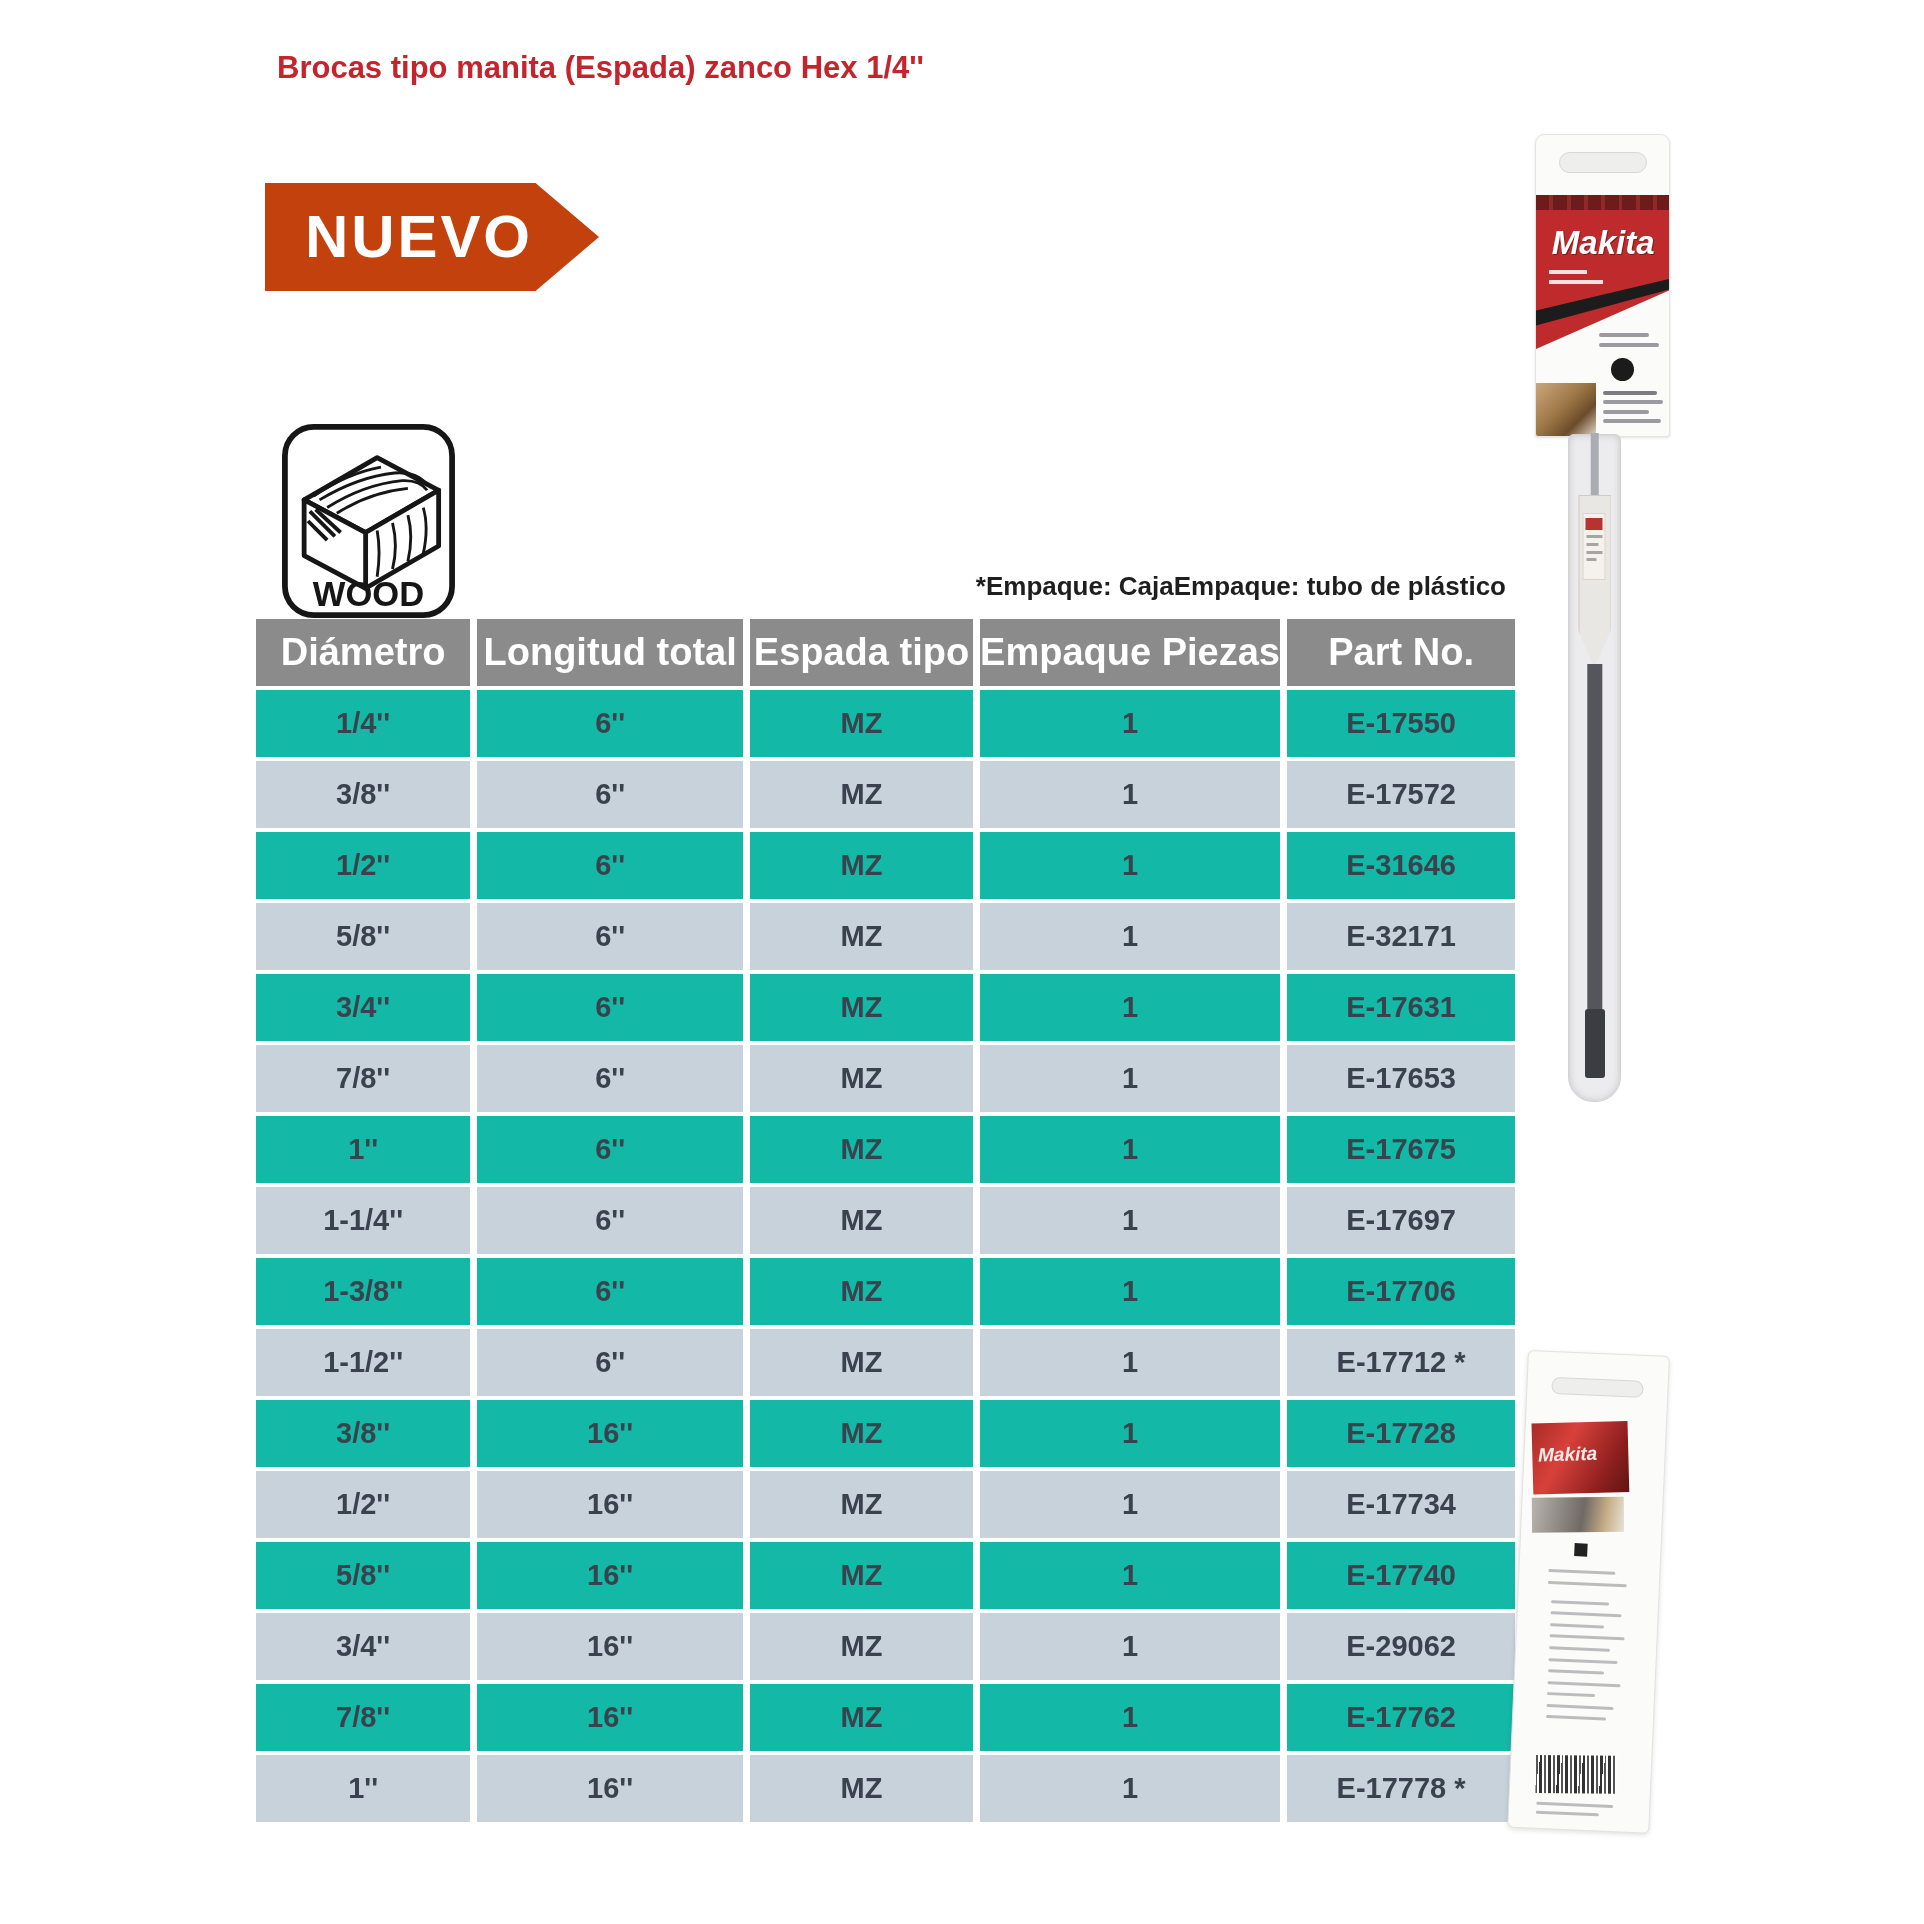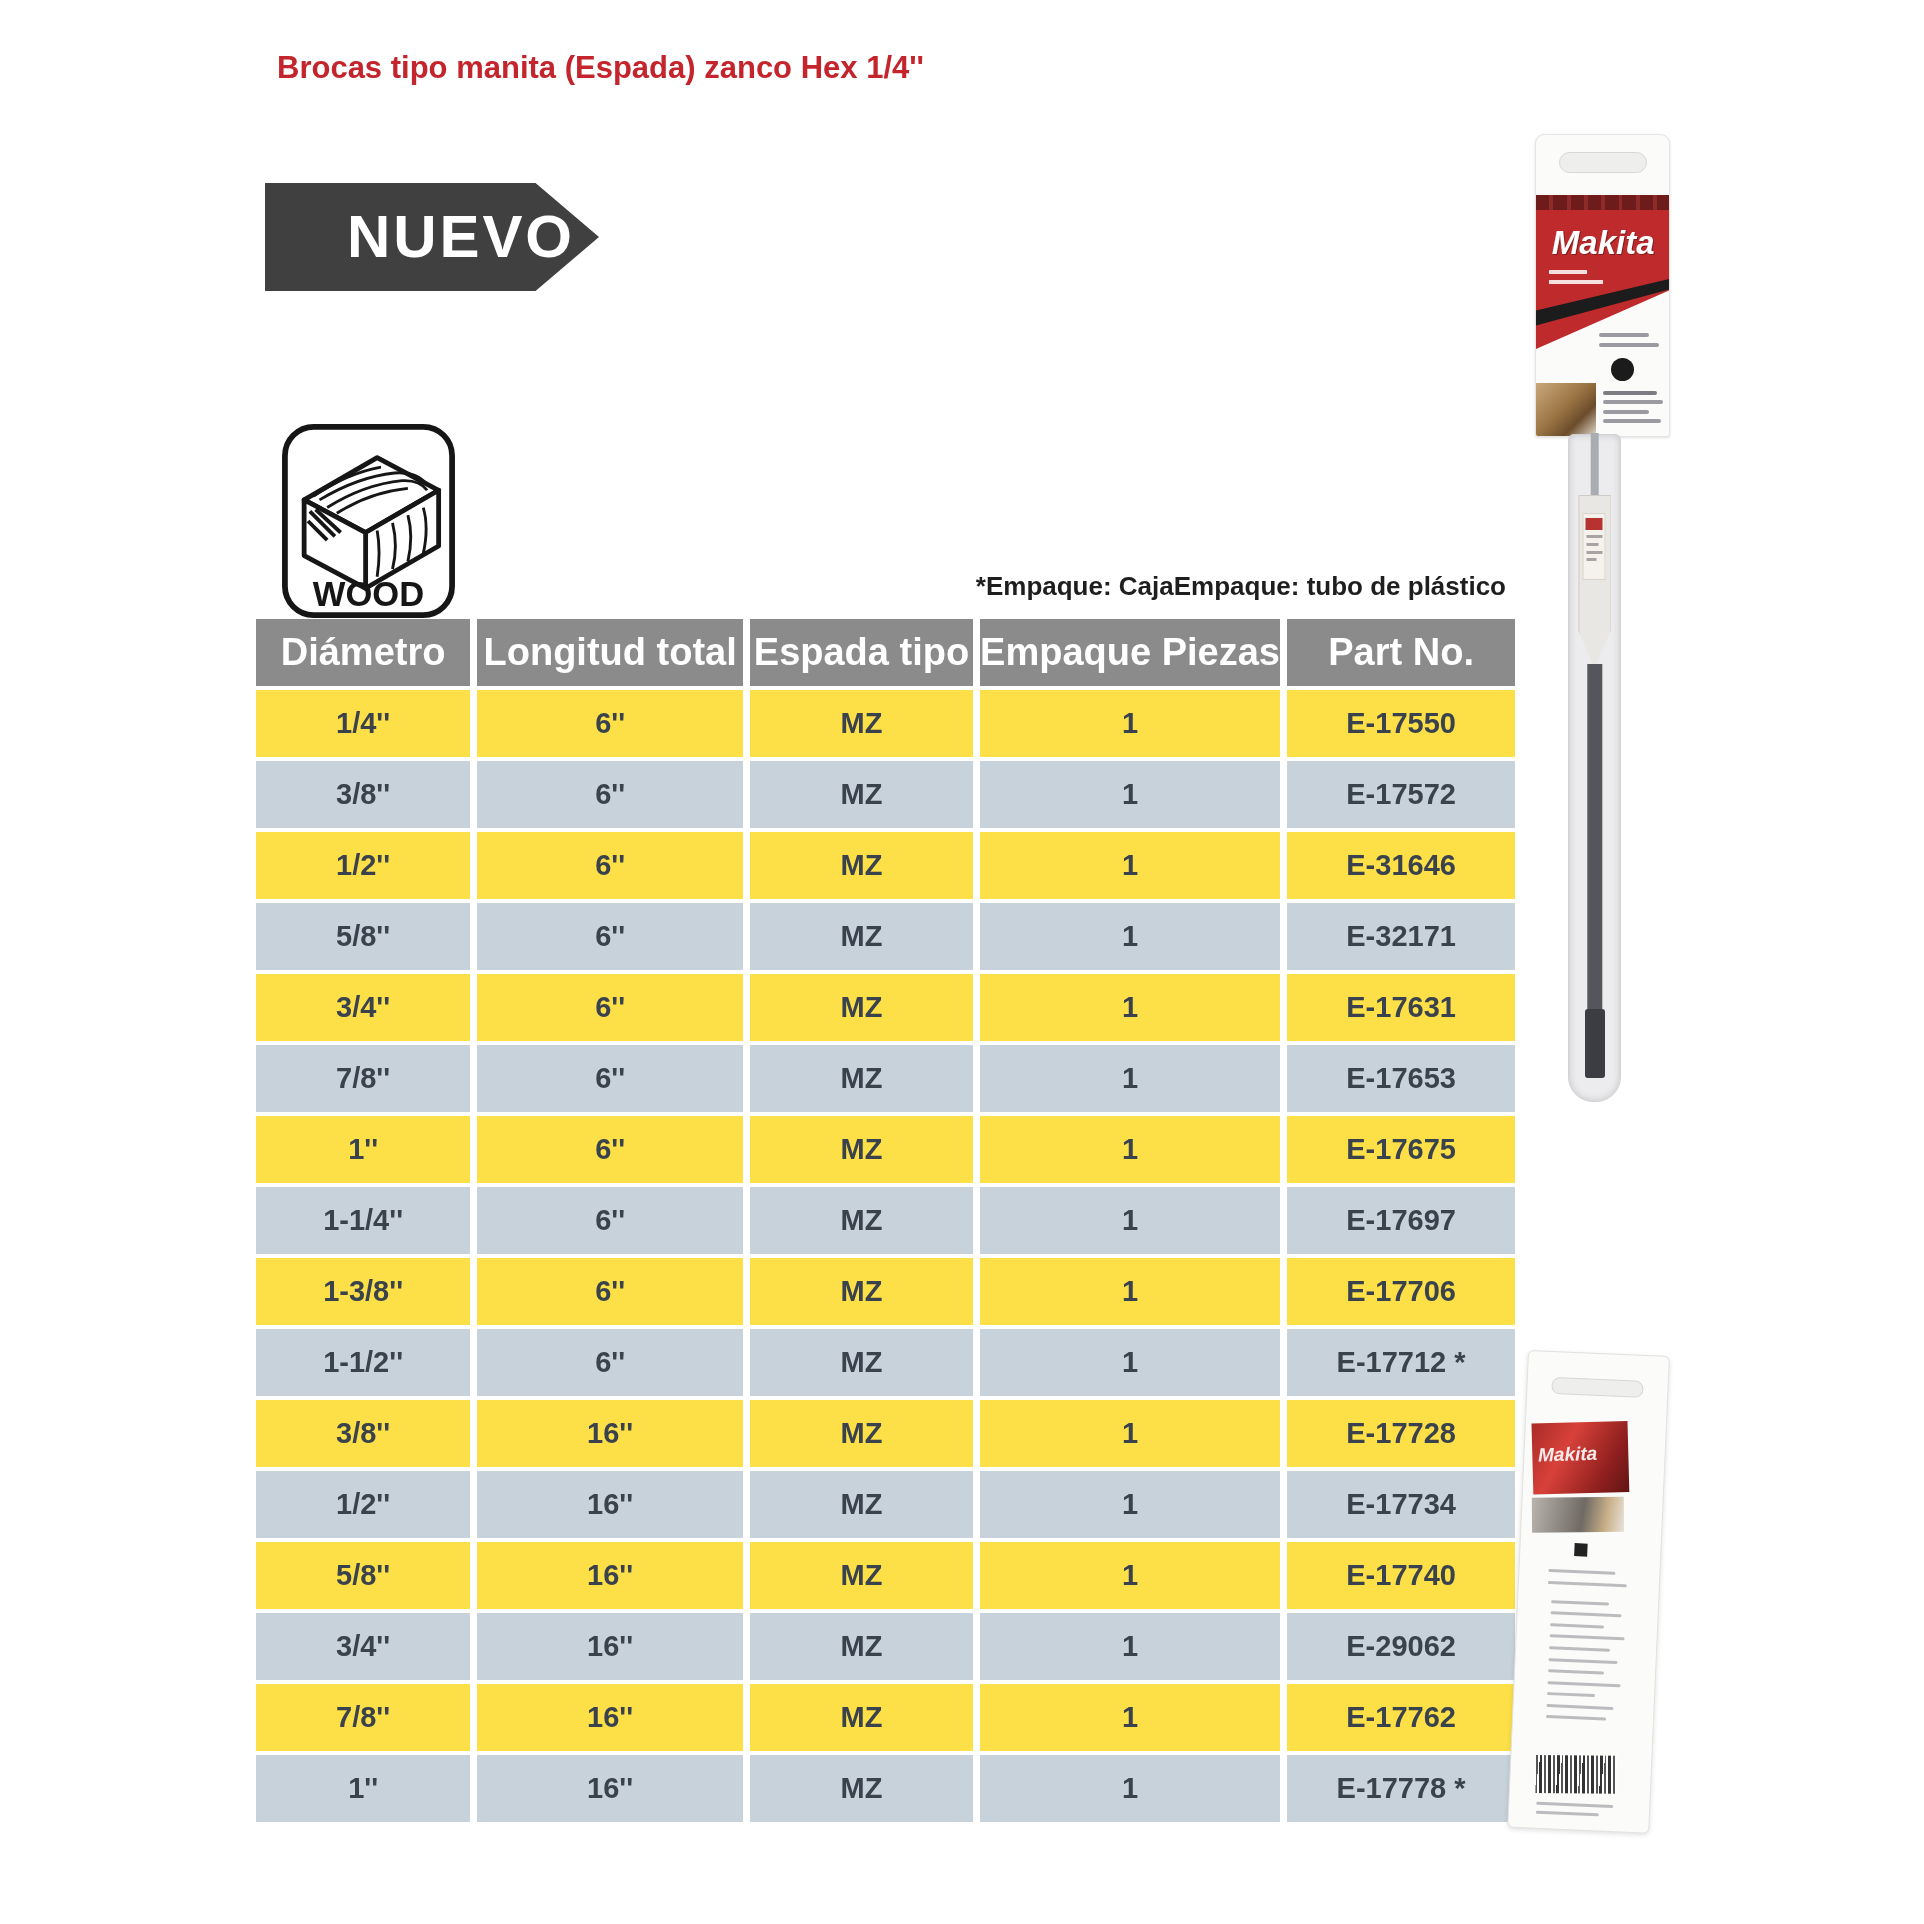--- a/index.html
+++ b/index.html
@@ -10,23 +10,23 @@
   }
   
   .page-title{
     position:absolute; left:277px; top:50px;
     font-size:31px; font-weight:bold; color:#c4242b; letter-spacing:0;
     white-space:nowrap;
   }
   
   .nuevo-banner{
     position:absolute; left:265px; top:183px; width:334px; height:108px;
-    background:#404040;
+    background:#c2410c;
     clip-path:polygon(0 0, 81% 0, 100% 50%, 81% 100%, 0 100%);
-    display:flex; align-items:center;padding-left:42px;
+    display:flex; align-items:center;
   }
   .nuevo-banner span{
     color:#ffffff; font-weight:bold; font-size:60px; letter-spacing:2.9px;
     padding-left:40px; line-height:1;
   }
   
   .wood-box{ position:absolute; left:281px; top:423px; width:175px; height:196px; }
   
   .notes{
     position:absolute; left:257px; top:571px; width:1249px;
@@ -40,21 +40,21 @@
     table-layout:fixed;
   }
   .spec-table th{
     background:#8b8b8b; color:#ffffff; font-weight:bold; font-size:38px;
     height:67px; text-align:center; vertical-align:middle;
   }
   .spec-table td{
     font-size:29px; font-weight:bold; color:#3a424d;
     height:67px; text-align:center; vertical-align:middle;
   }
-  .row-light td{ background:#fde047;margin-top:40px; }
+  .row-light td{ background:#14b8a6;margin-top:40px; }
   .row-alt td{ background:#c8d2da; }
   
   .pack-top-card{
     position:absolute; left:1535px; top:134px; width:135px; height:303px;
     background:#fbfbfa; border:1px solid #e4e4e2; border-radius:9.6px 9.6px 2.9px 2.9px;
     box-shadow:0 1px 2.9px rgba(0,0,0,0.12); overflow:hidden;
   }
   .hang-slot{
     position:absolute; left:50%; transform:translateX(-50%); top:17.3px;
     width:88px; height:21px; border-radius:11.5px; background:#eeeeec; border:1px solid #d7d7d4;

